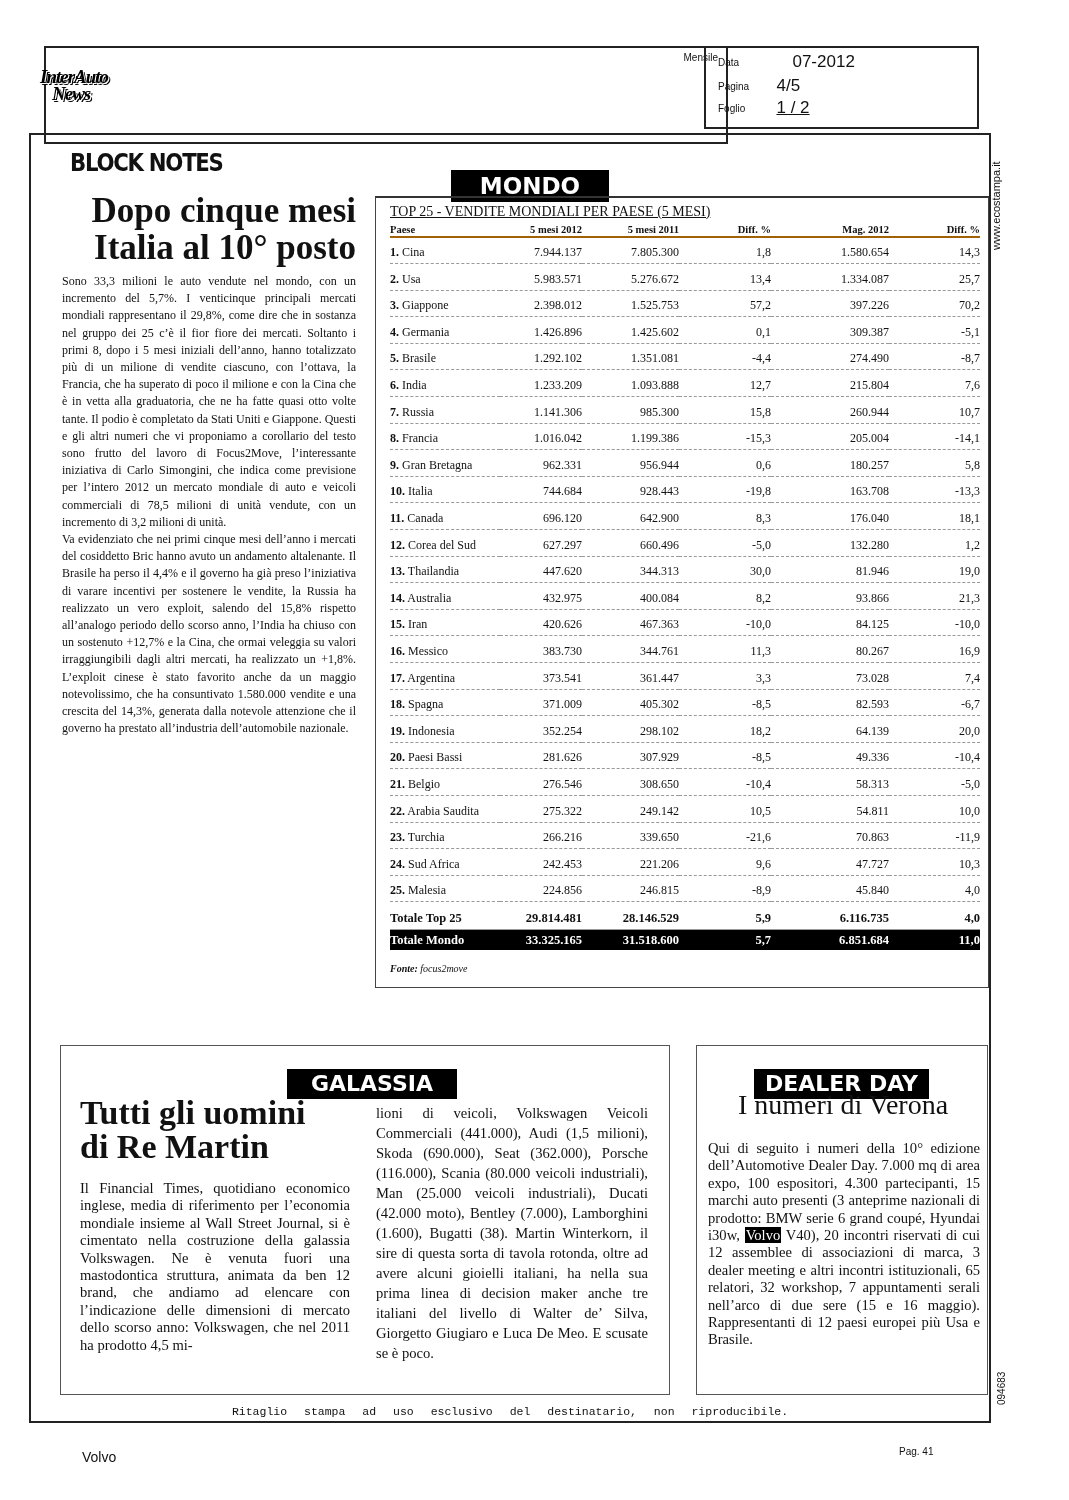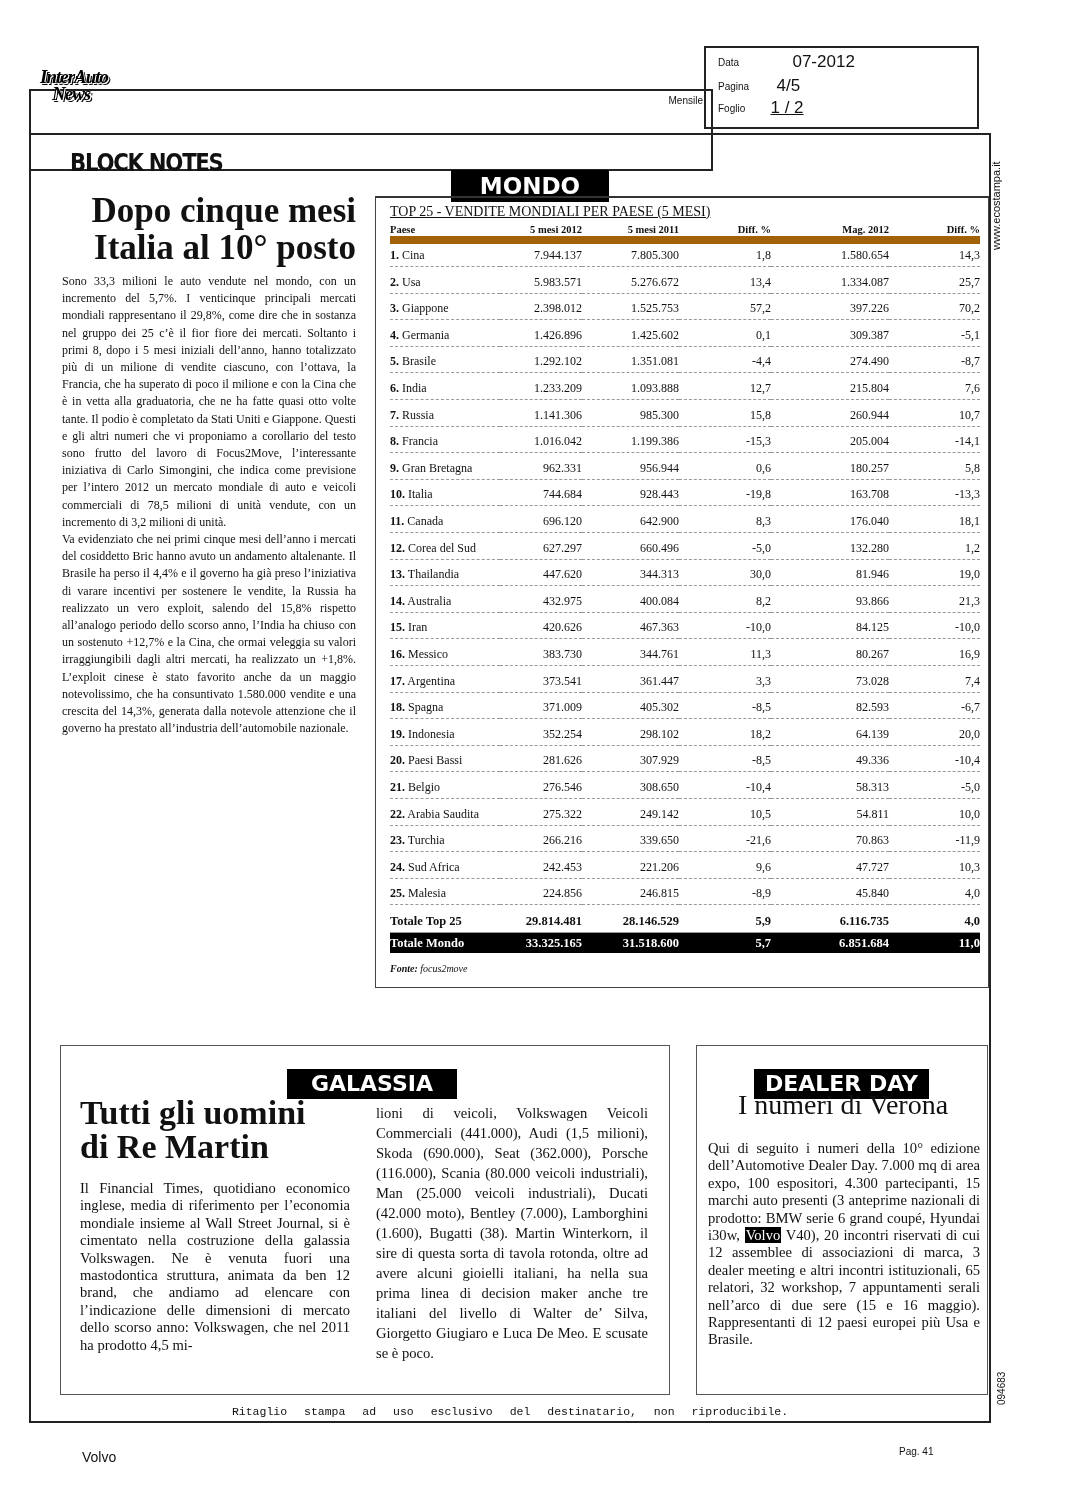--- a/index.html
+++ b/index.html
@@ -1,20 +1,20 @@
 <!DOCTYPE html>
 <html><head>
 <meta charset="utf-8">
 <style>
   * { box-sizing: border-box; margin: 0; padding: 0; }
   body { width: 1069px; height: 1500px; background: #fff; position: relative; font-family: "Liberation Serif", serif; color: #111; overflow: hidden; }
   .abs { position: absolute; }
 
   
-  .hdr-left { left: 29px; top: 46px; width: 684px; height: 82px; border: 2px solid #222; margin-top: 43px; }
+  .hdr-left { left: 44px; top: 46px; width: 684px; height: 98px; border: 2px solid #222; }
   .hdr-right { left: 704px; top: 46px; width: 275px; height: 83px; border: 2px solid #222; }
   .logo { left: 40px; top: 68px; font-family: "Liberation Serif", serif; font-weight: bold; font-size: 19px; line-height: 17px; letter-spacing: -1px; color: #000; text-shadow: 1px 1px 0 #fff, 2px 2px 0 #000; font-style: italic; }
   .logo span { display: block; }
   .logo .l2 { padding-left: 12px; }
   .mensile { right: 8px; top: 4px; font-family: "Liberation Sans", sans-serif; font-size: 10px; }
   .meta-row { position: absolute; left: 12px; font-family: "Liberation Sans", sans-serif; }
   .meta-label { display: inline-block; width: 48px; font-size: 10px; vertical-align: middle; }
   .meta-val { display: inline-block; font-size: 17px; vertical-align: middle; }
 
   
@@ -32,21 +32,21 @@
   .body1 p { margin: 0; }
 
   
   .tag { background: #000; color: #fff; font-family: "DejaVu Sans", sans-serif; font-weight: bold; text-align: center; letter-spacing: 0px; margin-top: 24px; }
   .tag-mondo { left: 451px; top: 146px; width: 158px; height: 32px; font-size: 23px; line-height: 32px; }
 
   
   .table-box { left: 375px; top: 196px; width: 614px; height: 792px; border: 1px solid #444; border-top: 2px solid #333; }
   .tbl-title { left: 390px; top: 204px; font-size: 14px; text-decoration: underline; }
   .tbl { position: absolute; left: 390px; top: 222px; width: 590px; border-collapse: collapse; }
-  .tbl th { font-weight: bold; font-size: 10.5px; text-align: right; padding: 2px 0 1px 0; border-bottom: 8px solid #a16207; height: 14px; }
+  .tbl th { font-weight: bold; font-size: 10.5px; text-align: right; padding: 2px 0 1px 0; border-bottom: 2px solid #a16207; height: 14px; }
   .tbl th:first-child { text-align: left; }
   .tbl td { font-size: 12px; text-align: right; height: 26.6px; vertical-align: bottom; padding-bottom: 3px; border-bottom: 1px dashed #999; }
   .tbl td:first-child { text-align: left; }
   .tbl td .rank { font-weight: bold; }
   .tbl tr.total td { font-weight: bold; border-bottom: 1px solid #999; height: 28px; font-size: 12.5px; }
   .tbl tr.world td { background: #000; color: #fff; font-weight: bold; border-bottom: none; height: 20px; padding-bottom: 2px; font-size: 12.5px; }
   .tbl col.c0 { width: 110px; }
   .tbl col.c1 { width: 82px; }
   .tbl col.c2 { width: 97px; }
   .tbl col.c3 { width: 92px; }
@@ -87,21 +87,21 @@
   <div class="meta-row" style="top:4px;">
     <span class="meta-label">Data</span>
     <span class="meta-val" style="margin-left:22px;">07-2012</span>
   </div>
   <div class="meta-row" style="top:28px;">
     <span class="meta-label">Pagina</span>
     <span class="meta-val" style="margin-left:6px;">4/5</span>
   </div>
   <div class="meta-row" style="top:50px;">
     <span class="meta-label">Foglio</span>
-    <span class="meta-val" style="text-decoration:underline;">1 / 2</span>
+    <span class="meta-val" style="margin-left:6px;text-decoration:underline;">1 / 2</span>
   </div>
 </div>
 
 <div class="abs main-frame"></div>
 
 <div class="abs ecostampa">
   <span>www.ecostampa.it</span>
 </div>
 
 <div class="abs section-label-plain">BLOCK NOTES</div>

